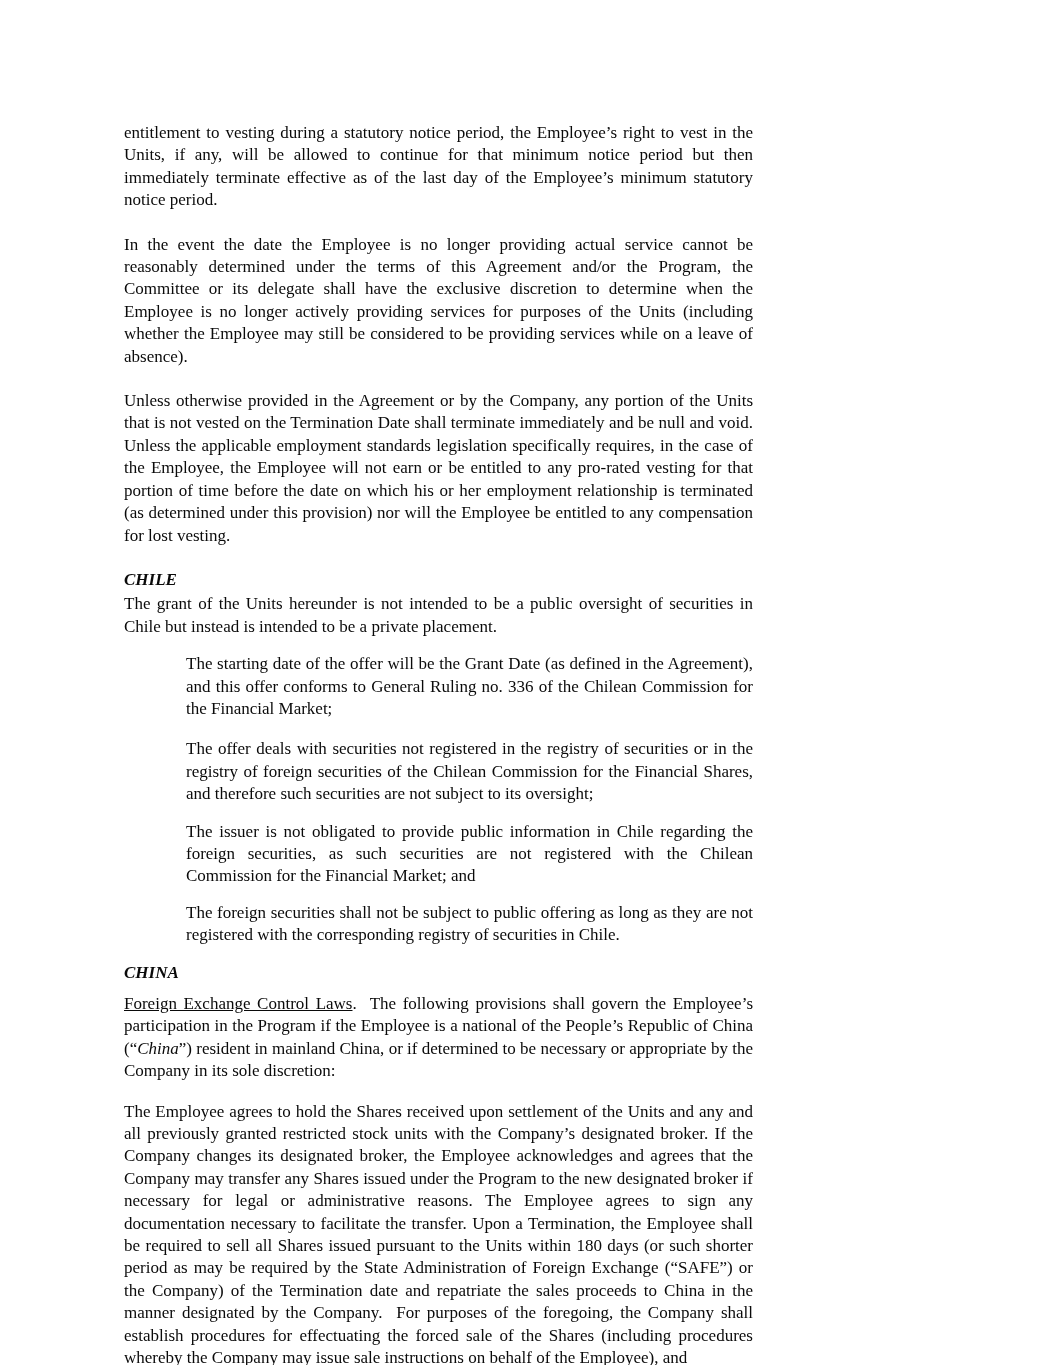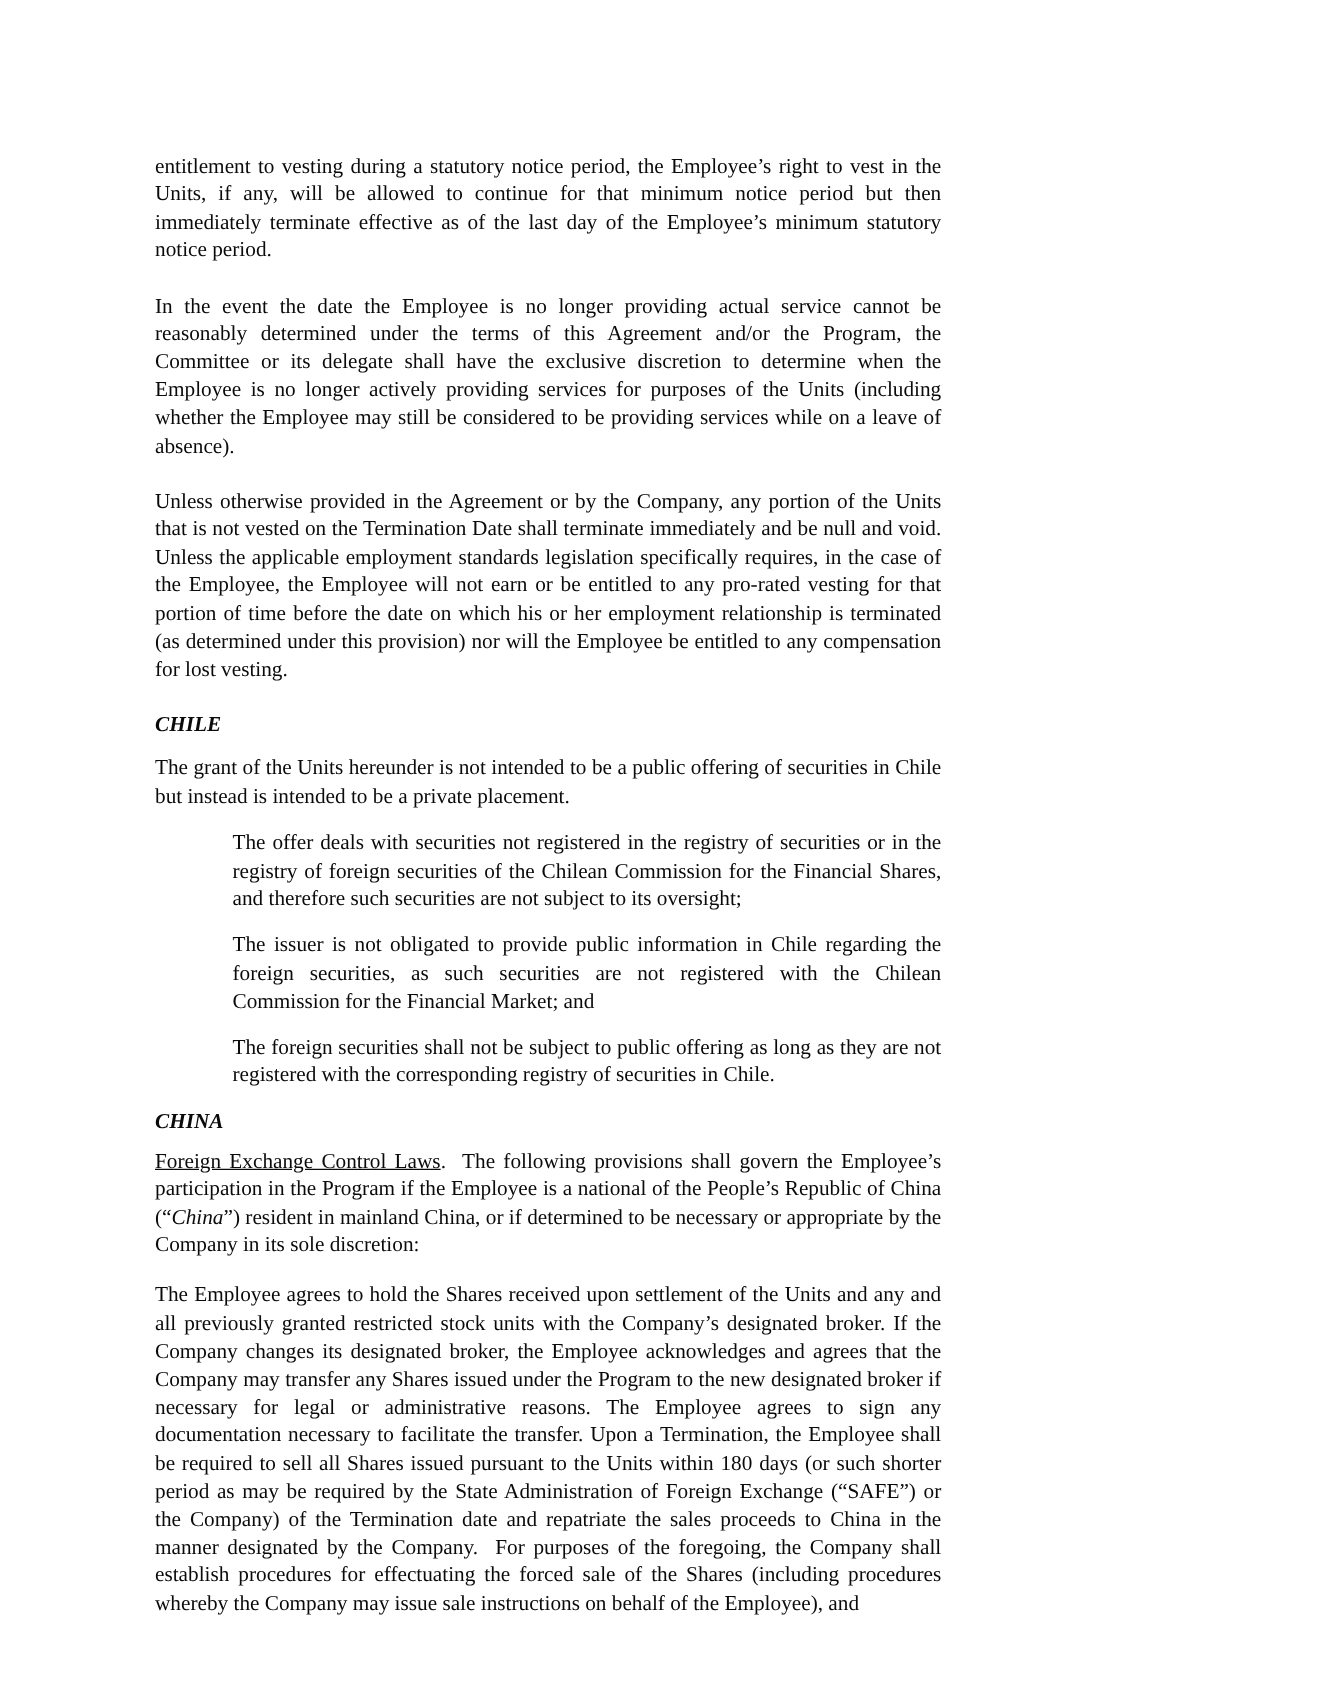--- a/index.html
+++ b/index.html
@@ -31,39 +31,40 @@
     font-weight: bold;
     font-style: italic;
   }
   .indent { padding-left: 62px; }
   .underline { text-decoration: underline; }
   .italic { font-style: italic; }
   .mb22 { margin-bottom: 22px; }
   .mb18 { margin-bottom: 18px; }
   .mb15 { margin-bottom: 15px; }
   .mb14 { margin-bottom: 14px; }
-  .mb10 { margin-bottom: 12px; font-style: italic; }
+  .mb10 { margin-bottom: 2px; font-style: italic; }
   .mb9  { margin-bottom: 9px; }
 </style>
 </head>
 <body>
 
 <div class="page">
 
   <p class="para mb22">entitlement to vesting during a statutory notice period, the Employee’s right to vest in the Units, if any, will be allowed to continue for that minimum notice period but then immediately terminate effective as of the last day of the Employee’s minimum statutory notice period.</p>
 
   <p class="para mb22">In the event the date the Employee is no longer providing actual service cannot be reasonably determined under the terms of this Agreement and/or the Program, the Committee or its delegate shall have the exclusive discretion to determine when the Employee is no longer actively providing services for purposes of the Units (including whether the Employee may still be considered to be providing services while on a leave of absence).</p>
 
   <p class="para mb22">Unless otherwise provided in the Agreement or by the Company, any portion of the Units that is not vested on the Termination Date shall terminate immediately and be null and void. Unless the applicable employment standards legislation specifically requires, in the case of the Employee, the Employee will not earn or be entitled to any pro-rated vesting for that portion of time before the date on which his or her employment relationship is terminated (as determined under this provision) nor will the Employee be entitled to any compensation for lost vesting.</p>
 
   <h2 class="heading mb10">CHILE</h2>
 
 
-  <p class="para mb15">The grant of the Units hereunder is not intended to be a public offering of securities in Chile but instead is intended to be a private placement.</p>
+  <p class="para mb15">The grant of the Units hereunder is not intended to be a public oversight of securities in Chile but instead is intended to be a private placement.</p>
 
+  <p class="para indent mb18">The starting date of the offer will be the Grant Date (as defined in the Agreement), and this offer conforms to General Ruling no. 336 of the Chilean Commission for the Financial Market;</p>
 
   <p class="para indent mb15">The offer deals with securities not registered in the registry of securities or in the registry of foreign securities of the Chilean Commission for the Financial Shares, and therefore such securities are not subject to its oversight;</p>
 
   <p class="para indent mb14">The issuer is not obligated to provide public information in Chile regarding the foreign securities, as such securities are not registered with the Chilean Commission for the Financial Market; and</p>
 
   <p class="para indent mb15">The foreign securities shall not be subject to public offering as long as they are not registered with the corresponding registry of securities in Chile.</p>
 
   <h2 class="heading mb9">CHINA</h2>
 
   <p class="para mb18"><span class="underline">Foreign Exchange Control Laws</span><span>.&nbsp; The following provisions shall govern the Employee’s participation in the Program if the Employee is a national of the People’s Republic of China (“</span><span class="italic">China</span><span>”) resident in mainland China, or if determined to be necessary or appropriate by the Company in its sole discretion:</span></p>

